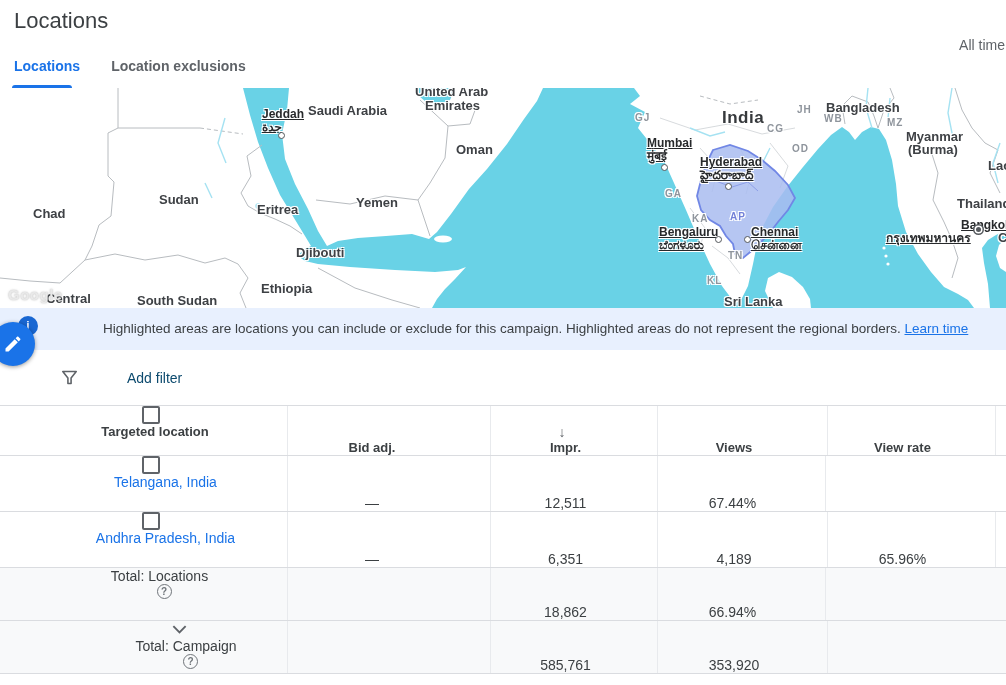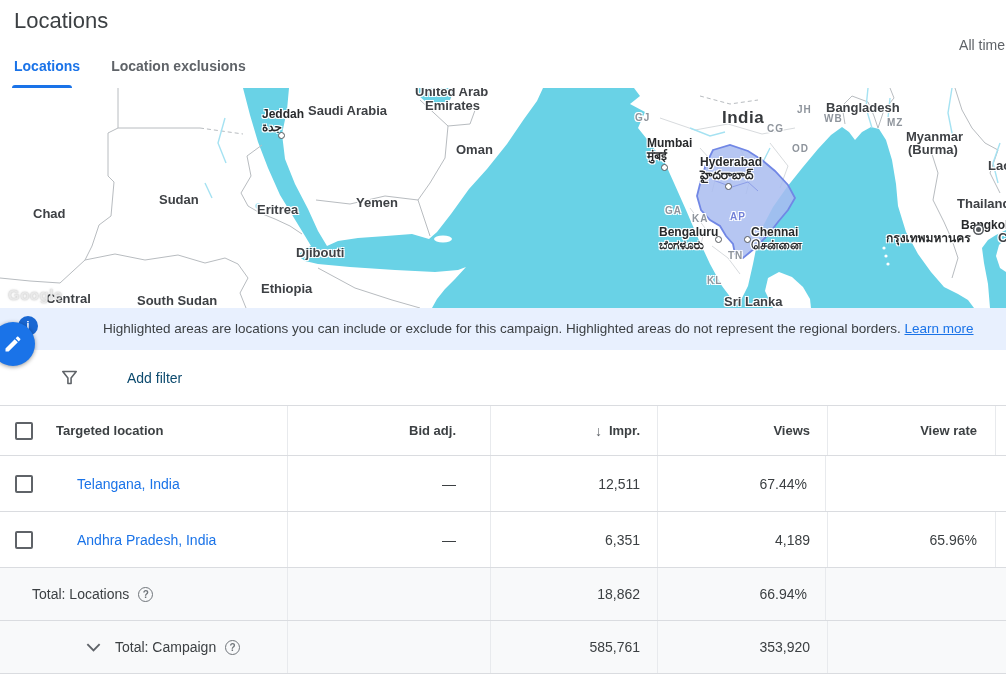--- a/index.html
+++ b/index.html
@@ -23,21 +23,21 @@
   .dashed { stroke-dasharray:4 3; }
   .river { fill:none; stroke:#a5e2f2; stroke-width:1.4; }
   .hl { fill:#a9bcf0; fill-opacity:0.85; stroke:#7187e5; stroke-width:1.8; }
   .hl-inner { fill:none; stroke:#8d9ee8; stroke-width:1; }
   .m-label { position:absolute; white-space:nowrap; pointer-events:none;
     text-shadow:-1px -1px 0 #fff,1px -1px 0 #fff,-1px 1px 0 #fff,1px 1px 0 #fff; }
   .m-country { font-size:13px; font-weight:700; color:#3e4145; }
   .m-country-big { font-size:17px; font-weight:700; color:#36393c; letter-spacing:0.5px; }
   .m-state { font-size:10px; font-weight:700; color:#8e949c; letter-spacing:1px; }
   .m-state-hl { color:#7381d8; }
-  .m-city { font-size:12px; font-weight:700; color:#27292b; line-height:13px; }
+  .m-city { font-size:12px; font-weight:700; color:#27292b; line-height:13px;text-decoration:underline; }
   .m-city .native { font-weight:700; }
   .m-marker { position:absolute; width:7px; height:7px; border:1.6px solid #55595d; background:#fff; border-radius:50%; }
   .m-capital { position:absolute; width:5px; height:5px; background:#55595d; border-radius:50%;
     box-shadow:0 0 0 1.5px #fff, 0 0 0 3px #55595d; }
   .watermark { position:absolute; left:8px; top:198px; font-size:15px; font-weight:700; color:#e9e9e9;
     text-shadow:0 0 2px rgba(120,120,120,.55); letter-spacing:0.5px; }
 
   
   .banner { position:absolute; left:0; top:308px; width:1006px; height:42px; background:#e8f0fe;
     font-size:13.5px; color:#3c4043; line-height:42px; }
@@ -52,21 +52,21 @@
   .filter-row { position:absolute; left:0; top:350px; width:1006px; height:55px; background:#fff; }
   .funnel { position:absolute; left:60px; top:18px; }
   .add-filter { position:absolute; left:127px; top:20px; font-size:14px; color:#0c4a6e; cursor:pointer; }
 
   
   .tbl { position:absolute; left:0; top:405px; width:1006px; border-top:1px solid #dadce0; font-size:14px; color:#3c4043; background:#fff; }
   .tr { display:flex; border-bottom:1px solid #dadce0; background:#fff; }
   .tr.hdr { height:50px; font-size:13px; font-weight:700; }
   .tr.data { height:56px; }
   .tr.total { height:53px; background:#f8f9fa; font-size:14px; }
-  .td { display:flex; align-items:center; }
+  .td { display:flex; align-items:center;flex-direction:column; }
   .c1 { width:287px; }
   .c2 { width:203px; justify-content:flex-end; padding-right:34px; }
   .c3 { width:167px; justify-content:flex-end; padding-right:17px; }
   .c4 { width:170px; justify-content:flex-end; padding-right:17px; }
   .c5 { width:168px; justify-content:flex-end; padding-right:18px; }
   .c6 { flex:1; }
   .c2,.c3,.c4,.c5,.c6 { border-left:1px solid #e8eaed; }
   .cb { width:18px; height:18px; border:2px solid #5f6368; border-radius:2px; margin-left:15px; flex:none; cursor:pointer; background:#fff; }
   .hdr-label { margin-left:23px; }
   .loc-link { margin-left:44px; color:#1a73e8; cursor:pointer; }
@@ -152,21 +152,21 @@
     <div class="m-label m-country" style="left:724px;top:206px">Sri Lanka</div>
     <div class="m-label m-country" style="left:988px;top:70px">Lao</div>
     <div class="m-label m-country" style="left:998px;top:142px">C</div>
 
     <div class="m-label m-state" style="left:635px;top:24px">GJ</div>
     <div class="m-label m-state" style="left:797px;top:16px">JH</div>
     <div class="m-label m-state" style="left:824px;top:25px">WB</div>
     <div class="m-label m-state" style="left:767px;top:35px">CG</div>
     <div class="m-label m-state" style="left:887px;top:29px">MZ</div>
     <div class="m-label m-state" style="left:792px;top:55px">OD</div>
-    <div class="m-label m-state" style="left:665px;top:117px">GA</div>
+    <div class="m-label m-state" style="left:665px;top:100px">GA</div>
     <div class="m-label m-state" style="left:692px;top:125px">KA</div>
     <div class="m-label m-state m-state-hl" style="left:730px;top:123px">AP</div>
     <div class="m-label m-state" style="left:728px;top:162px">TN</div>
     <div class="m-label m-state" style="left:707px;top:187px">KL</div>
 
     <div class="m-label m-city" style="left:262px;top:20px">
       <div>Jeddah</div>
         <div class="native">جدة</div>
     </div>
     <span class="m-marker" style="left:278px;top:44px"></span>
@@ -193,21 +193,21 @@
     <div class="m-label m-city" style="left:927px;top:131px;text-align:right">
       <div>Bangkok</div>
         <div class="native" style="position:relative;left:-41px">กรุงเทพมหานคร</div>
     </div>
     <span class="m-capital" style="left:976px;top:139px"></span>
 
     <div class="watermark">Google</div>
   </div>
 
   <div class="banner">
-    <span class="banner-text"><span>Highlighted areas are locations you can include or exclude for this campaign. Highlighted areas do not represent the regional borders. </span><a>Learn more</a></span>
+    <span class="banner-text"><span>Highlighted areas are locations you can include or exclude for this campaign. Highlighted areas do not represent the regional borders. </span><a>Learn time</a></span>
   </div>
   <div class="banner-info-icon">i</div>
   <div class="fab">
     <svg width="20" height="20" viewBox="0 0 24 24">
       <path fill="#ffffff" d="M3 17.25V21h3.75L17.81 9.94l-3.75-3.75L3 17.25zM20.71 7.04c.39-.39.39-1.02 0-1.41l-2.34-2.34c-.39-.39-1.02-.39-1.41 0l-1.83 1.83 3.75 3.75 1.83-1.83z"></path>
     </svg>
   </div>
 
   <div class="filter-row">
     <svg class="funnel" width="19" height="19" viewBox="0 0 24 24">

